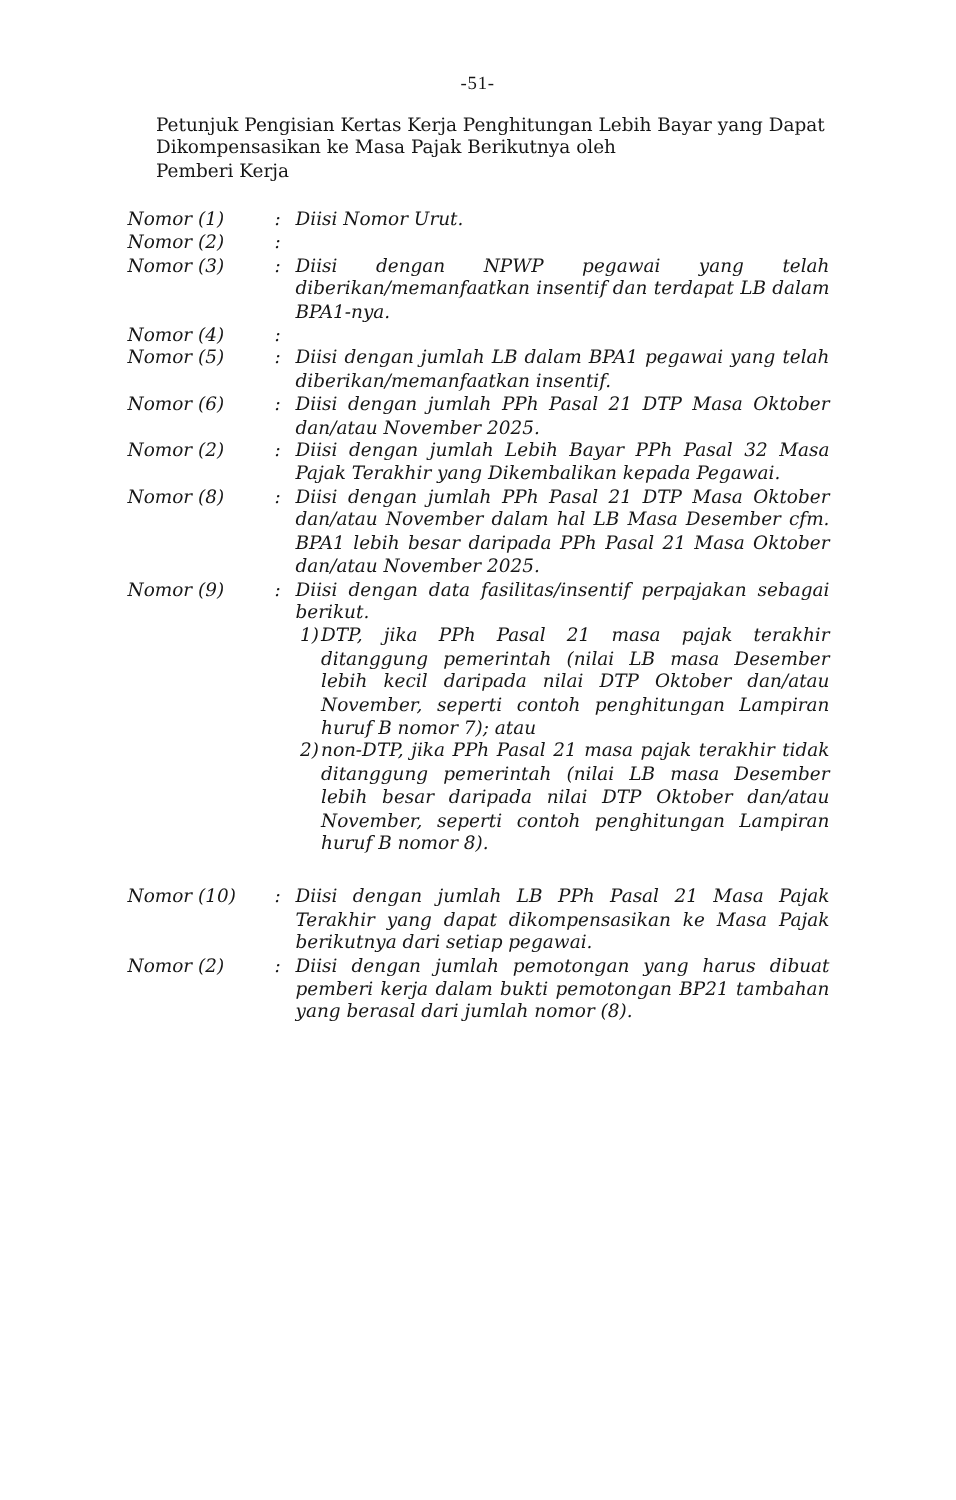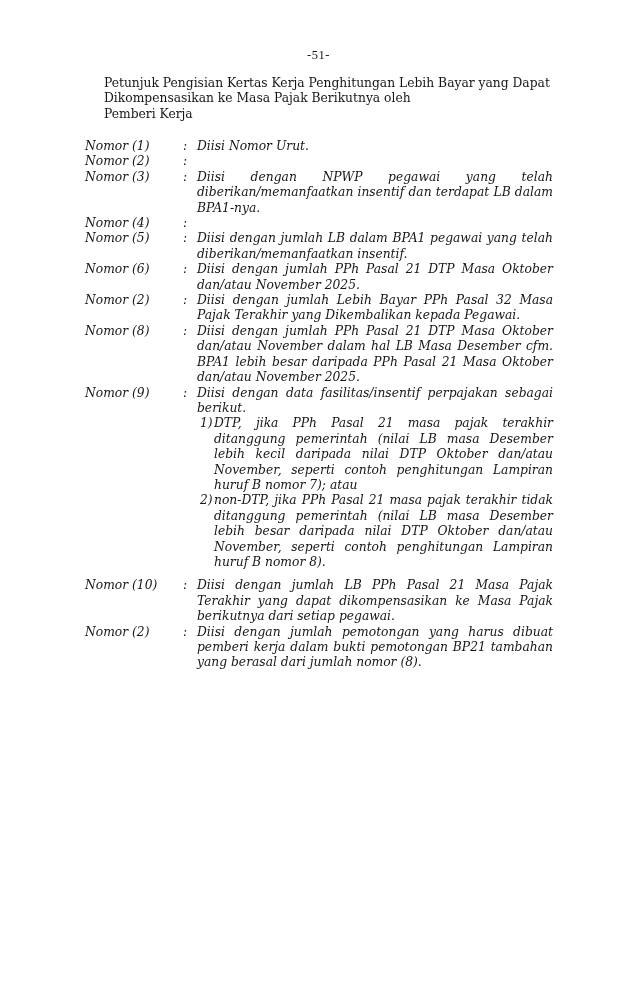--- a/index.html
+++ b/index.html
@@ -43,21 +43,21 @@
     width: 468px;
     font-size: 12.3px;
     line-height: 15.4px;
   }
   .row {
     display: flex;
     align-items: flex-start;
     font-style: italic;
   }
   .row.gap-before {
-    margin-top: 8px;
+    margin-top: 20px;
   }
   .row-label {
     width: 98px;
     flex: none;
     white-space: nowrap;
   }
   .row-colon {
     width: 14px;
     flex: none;
   }

